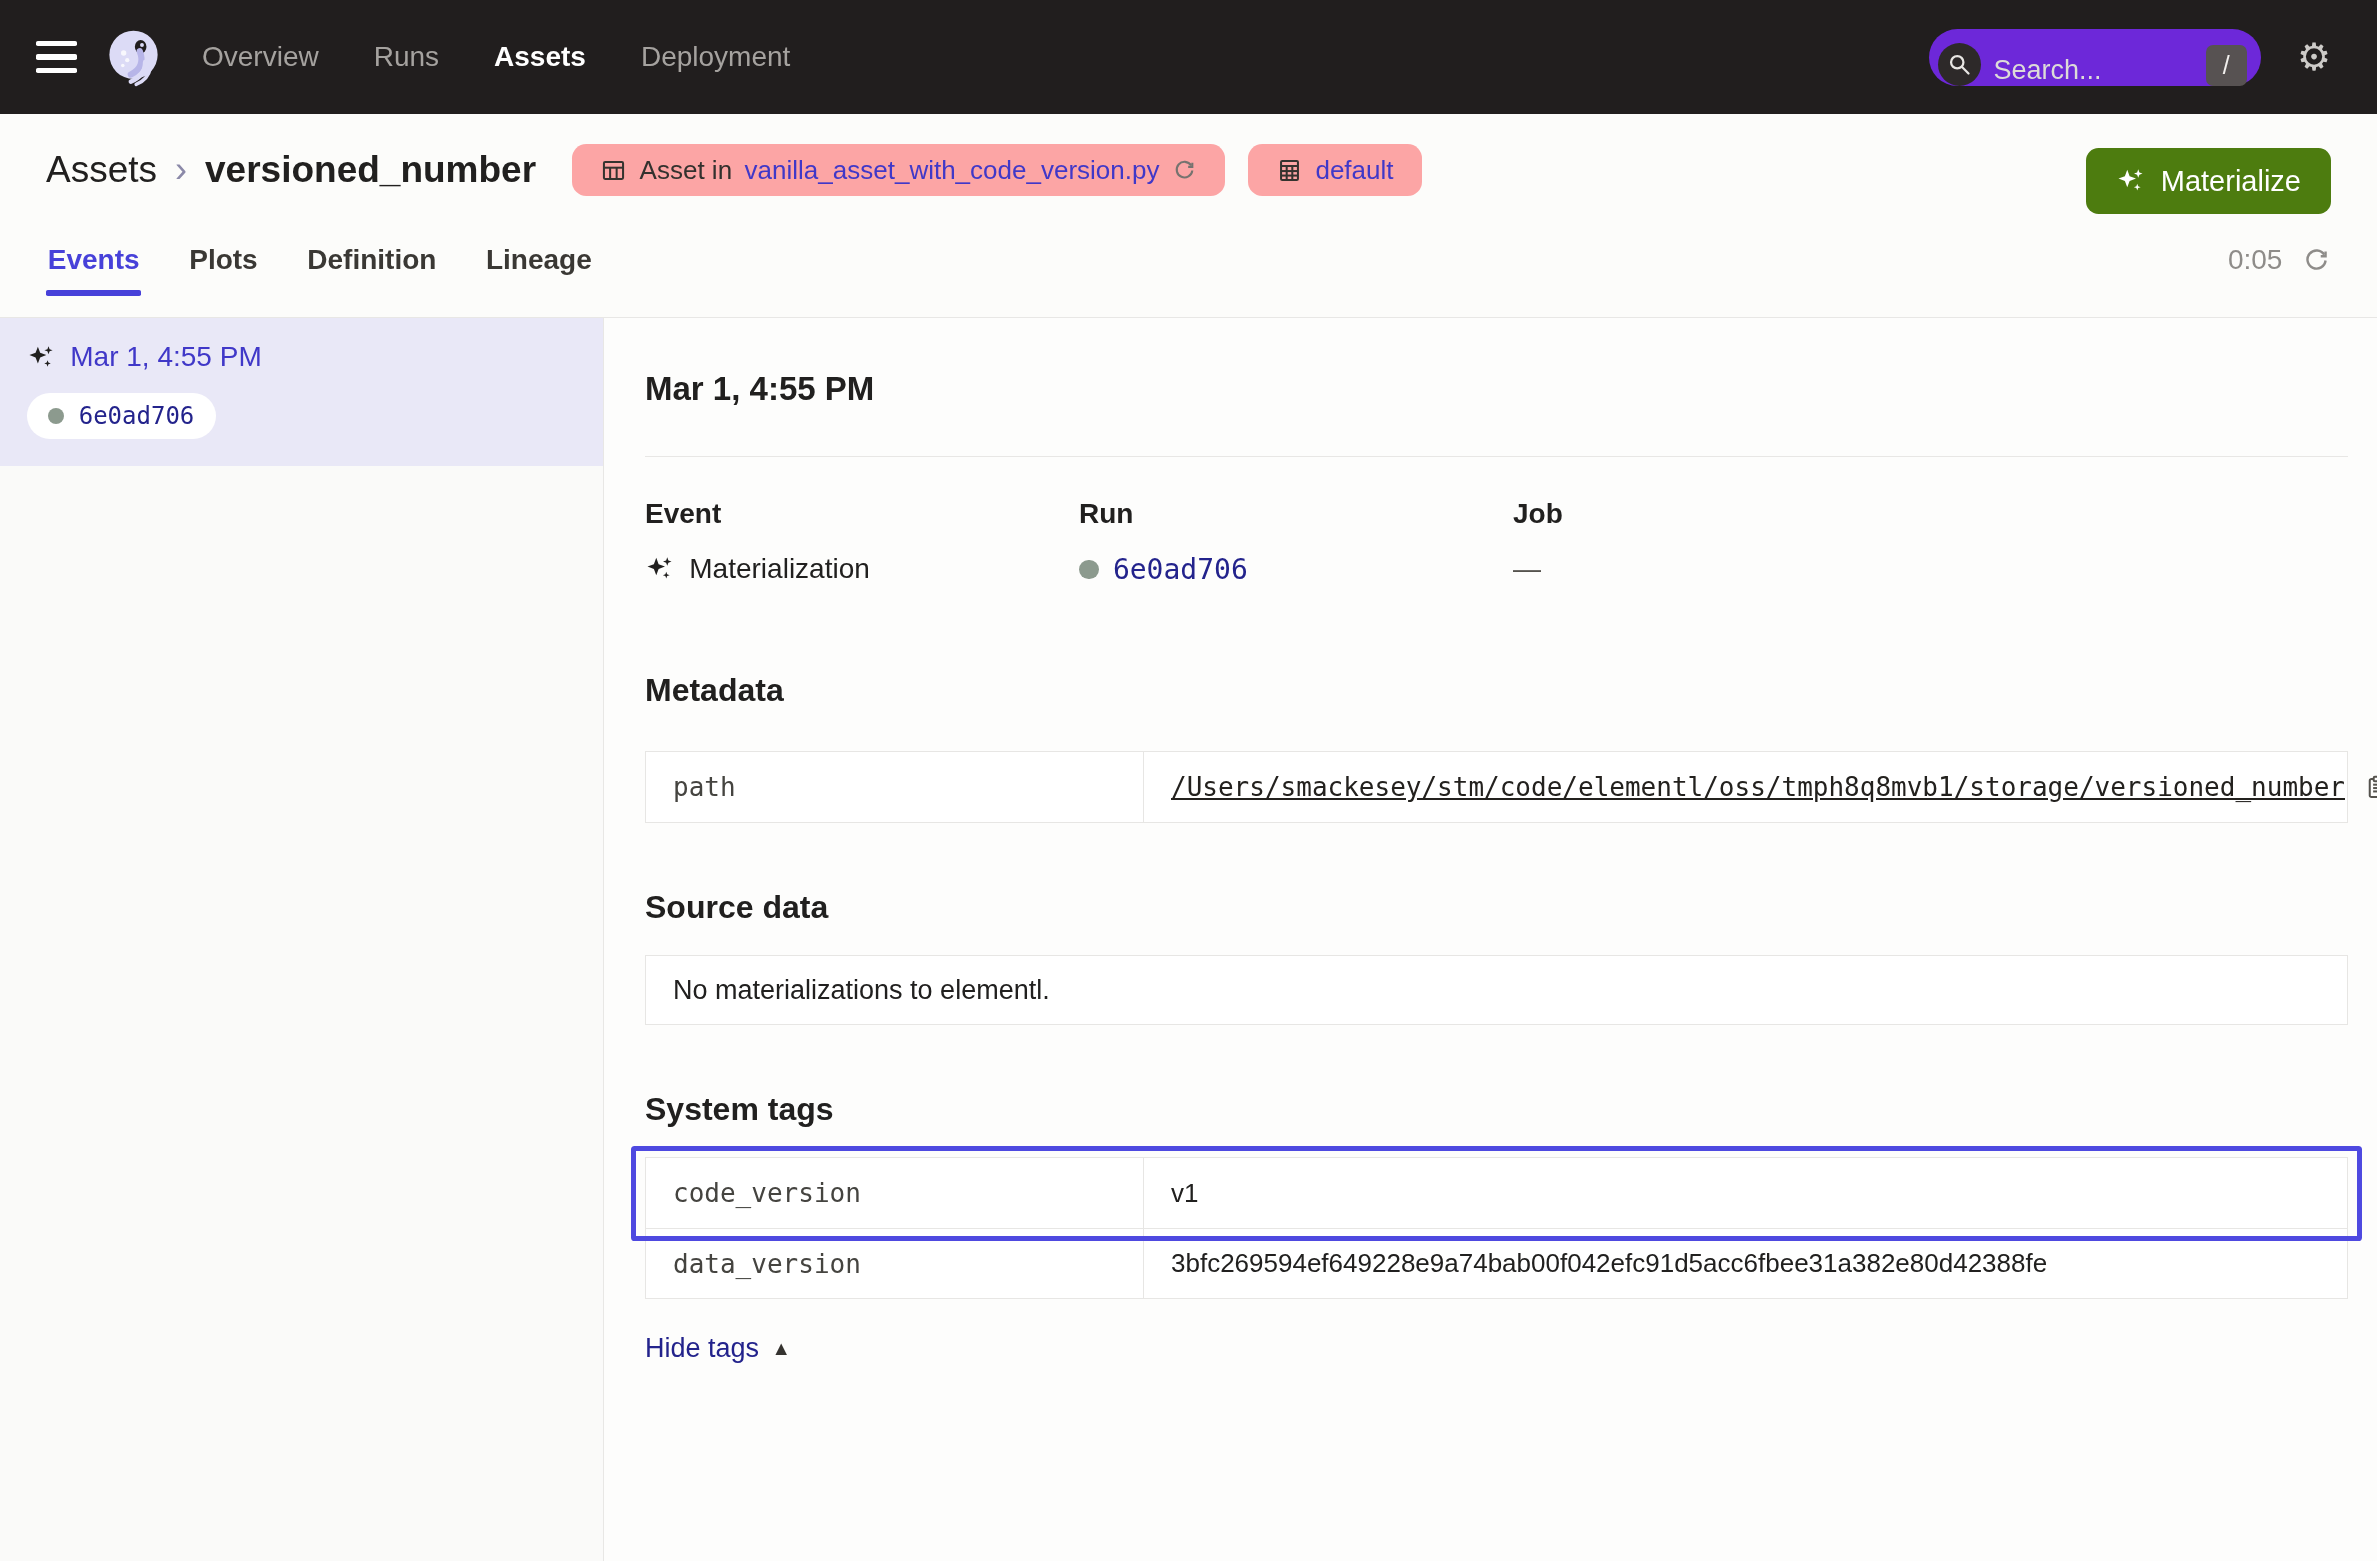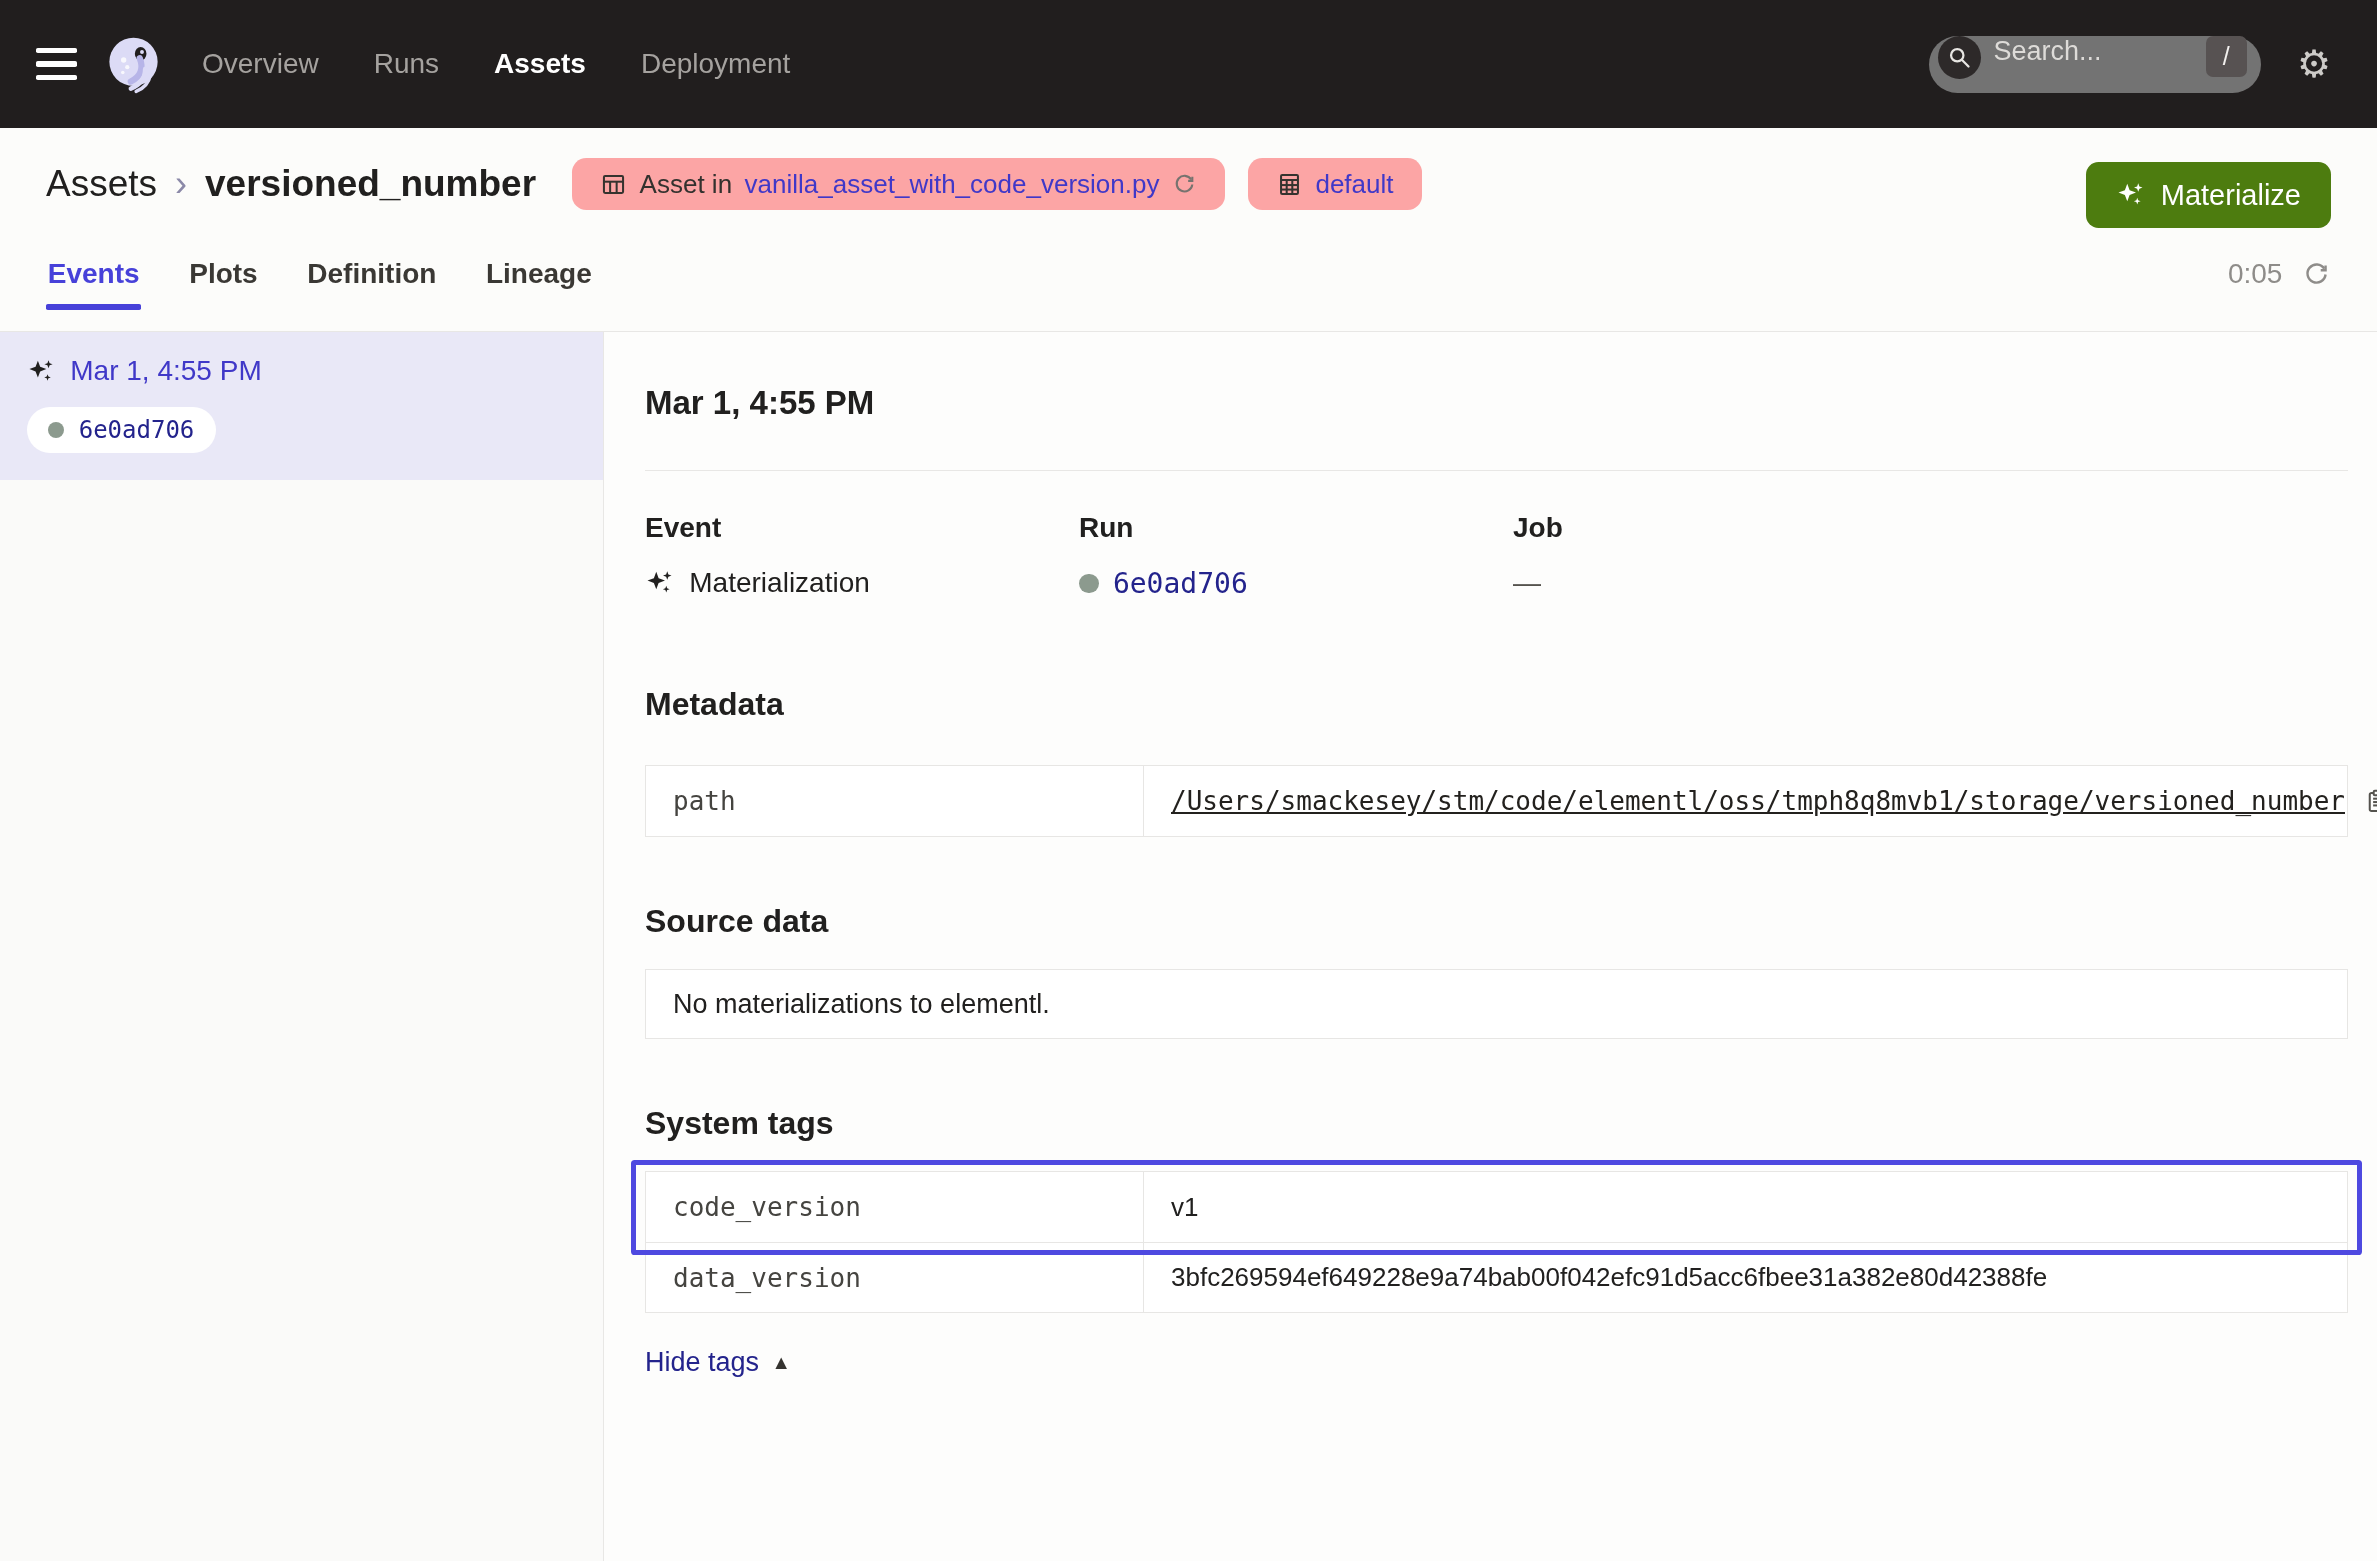--- a/index.html
+++ b/index.html
@@ -8,34 +8,34 @@
     font-family:"Liberation Sans", sans-serif;
     background:#FCFCFA;
     color:#21201F;
     overflow:hidden;
     position:relative;
   }
   .mono { font-family:"DejaVu Sans Mono", monospace; }
 
   
   .topbar {
-    height:128px; background:#211E1E;
+    height:114px; background:#211E1E;
     display:flex; align-items:center;
     padding:0 46px 0 36px;
   }
   .hamburger { width:41px; display:flex; flex-direction:column; gap:8px; cursor:pointer; margin-right:27px; }
   .hamburger span { display:block; height:5.4px; background:#FFFFFF; border-radius:1.8px; }
   .logo { width:59px; height:59px; margin-right:39px; flex:0 0 auto; }
   .nav-items { display:flex; gap:55px; align-items:center; }
   .nav-item { font-size:28px; color:#A5A29F; cursor:pointer; }
   .nav-item.active { color:#FFFFFF; font-weight:700; }
   .topbar-right { margin-left:auto; display:flex; align-items:center; gap:36px; }
   .search-pill {
-    width:332px; height:57px; background:#737373; border-radius:29px;
-    display:flex; align-items:flex-start; padding:0 14.3px 0 9px;
+    width:332px; height:57px; background:#6d28d9; border-radius:29px;
+    display:flex; align-items:flex-end; padding:0 14.3px 0 9px;
   }
   .search-icon-circle {
     width:43px; height:43px; border-radius:50%; background:#2D2929;
     display:flex; align-items:center; justify-content:center; margin-right:12.5px; color:#E8E6E3;
   }
   .search-input {
     flex:1; background:transparent; border:none; outline:none;
     font-size:27px; color:#E8E6E3; font-family:"Liberation Sans", sans-serif; min-width:0;
   }
   .search-input::placeholder { color:#DDDBD8; opacity:1; }

